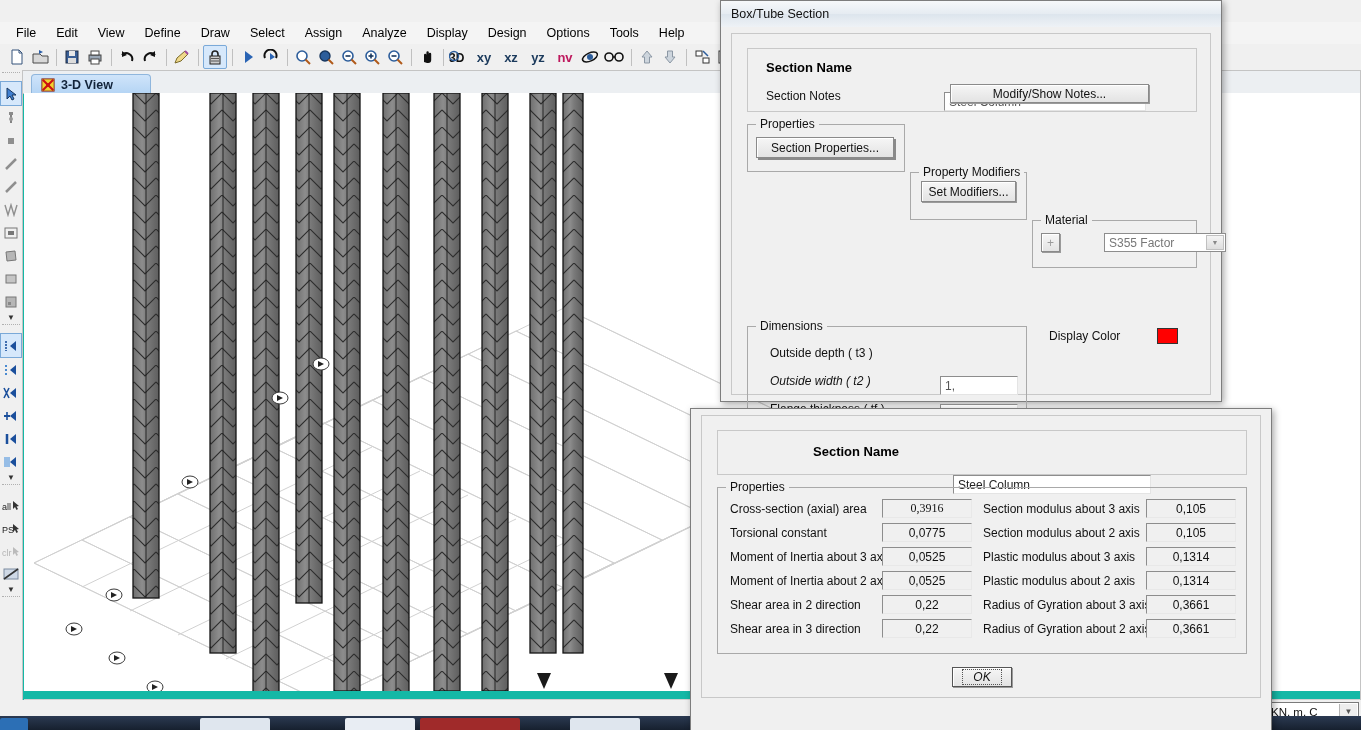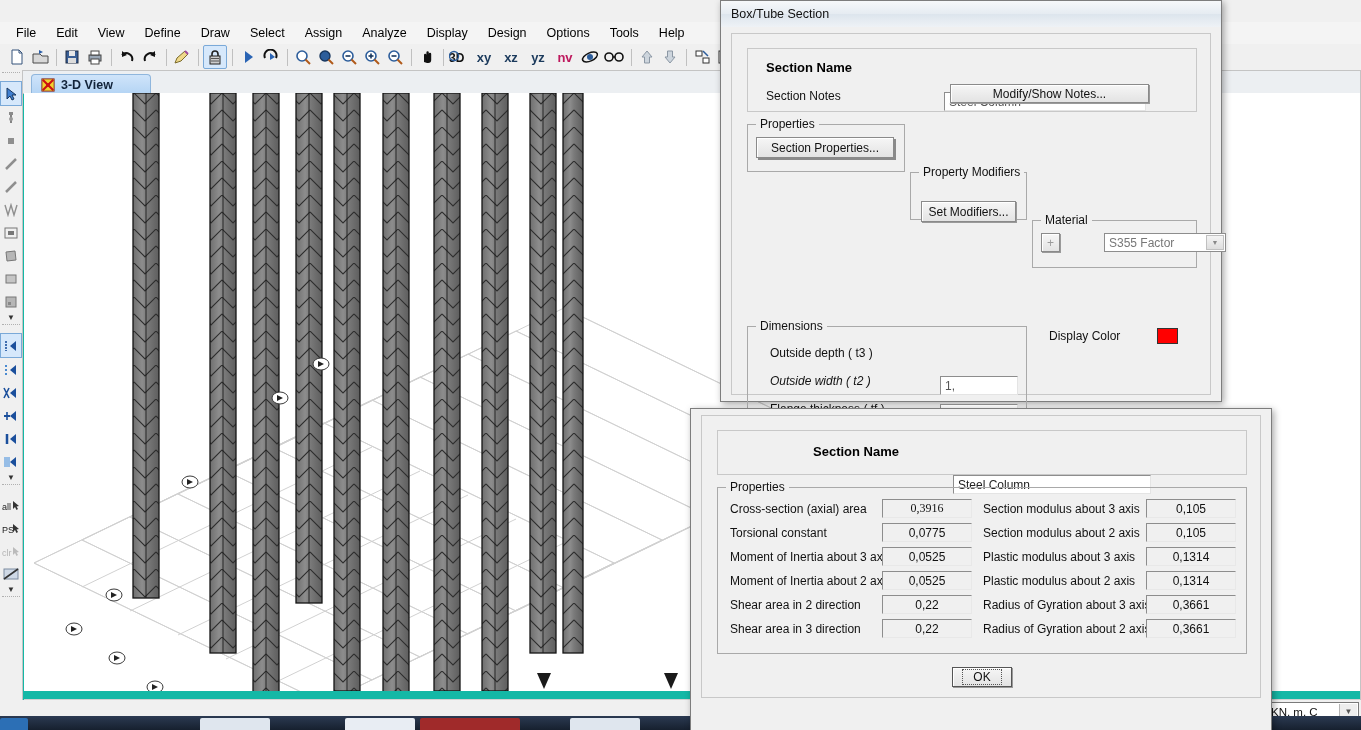--- a/index.html
+++ b/index.html
@@ -103,21 +103,21 @@
   .btn{
     background:linear-gradient(to bottom,#f6f6f6,#e3e3e3);
     border:1px solid #8a8a8a;box-sizing:border-box;
     display:flex;align-items:center;justify-content:center;
     font-size:12px;color:#111;
     box-shadow:inset 1px 1px 0 #fff, 1px 1px 0 #9a9a9a;
   }
   .btn.sunken{box-shadow:inset 1px 1px 0 #fff,2px 2px 0 #8a8a8a;}
   .btn.disabled{color:#9a9a9a;}
   .btn.default{border:1px solid #555;}
-  .btn .dashed{border:1px dotted #555;padding:0 10px;}
+  .btn .dashed{border:1px dotted #555;padding:0 10px;font-style:italic;}
   .combo{background:#fff;border:1px solid #8d8d8d;box-sizing:border-box;display:flex;align-items:center;font-size:12px;color:#777;padding-left:4px;position:relative;}
   .combo .arrow{position:absolute;right:1px;top:1px;bottom:1px;width:16px;background:linear-gradient(to bottom,#f4f4f4,#dedede);border:1px solid #c0c0c0;display:flex;align-items:center;justify-content:center;font-size:7px;color:#888;}
 
   
   #box-dlg{left:720px;top:0;width:500px;height:400px;}
   #prop-dlg{left:690px;top:408px;width:580px;height:322px;}
   .swatch{width:19px;height:14px;background:#f00;border:1px solid #333;}
   .sketch{background:#fff;border:1px solid #9a9a9a;position:relative;overflow:hidden;}
 </style>
 </head>
@@ -629,21 +629,21 @@
         <div class="btn abs" style="left:202px;top:35px;width:199px;height:19px;">Modify/Show Notes...</div>
       </div>
 
       <div class="group abs" style="left:15px;top:90px;width:156px;height:46px;">
         <span class="glabel">Properties</span>
         <div class="btn sunken abs" style="left:8px;top:12px;width:138px;height:21px;">Section Properties...</div>
       </div>
 
       <div class="group abs" style="left:178px;top:90px;width:115px;height:46px;">
         <span class="glabel">Property Modifiers</span>
-        <div class="btn abs" style="left:10px;top:28px;width:95px;height:21px;">Set Modifiers...</div>
+        <div class="btn abs" style="left:10px;top:8px;width:95px;height:21px;">Set Modifiers...</div>
       </div>
 
       <div class="group abs" style="left:300px;top:90px;width:163px;height:46px;">
         <span class="glabel">Material</span>
         <div class="btn disabled abs" style="left:8px;top:12px;width:19px;height:19px;">+</div>
         <div class="combo abs" style="left:31px;top:12px;width:122px;height:19px;margin-left:40px;">
           <span>S355 Factor</span>
           <span class="arrow">▼</span>
         </div>
       </div>

